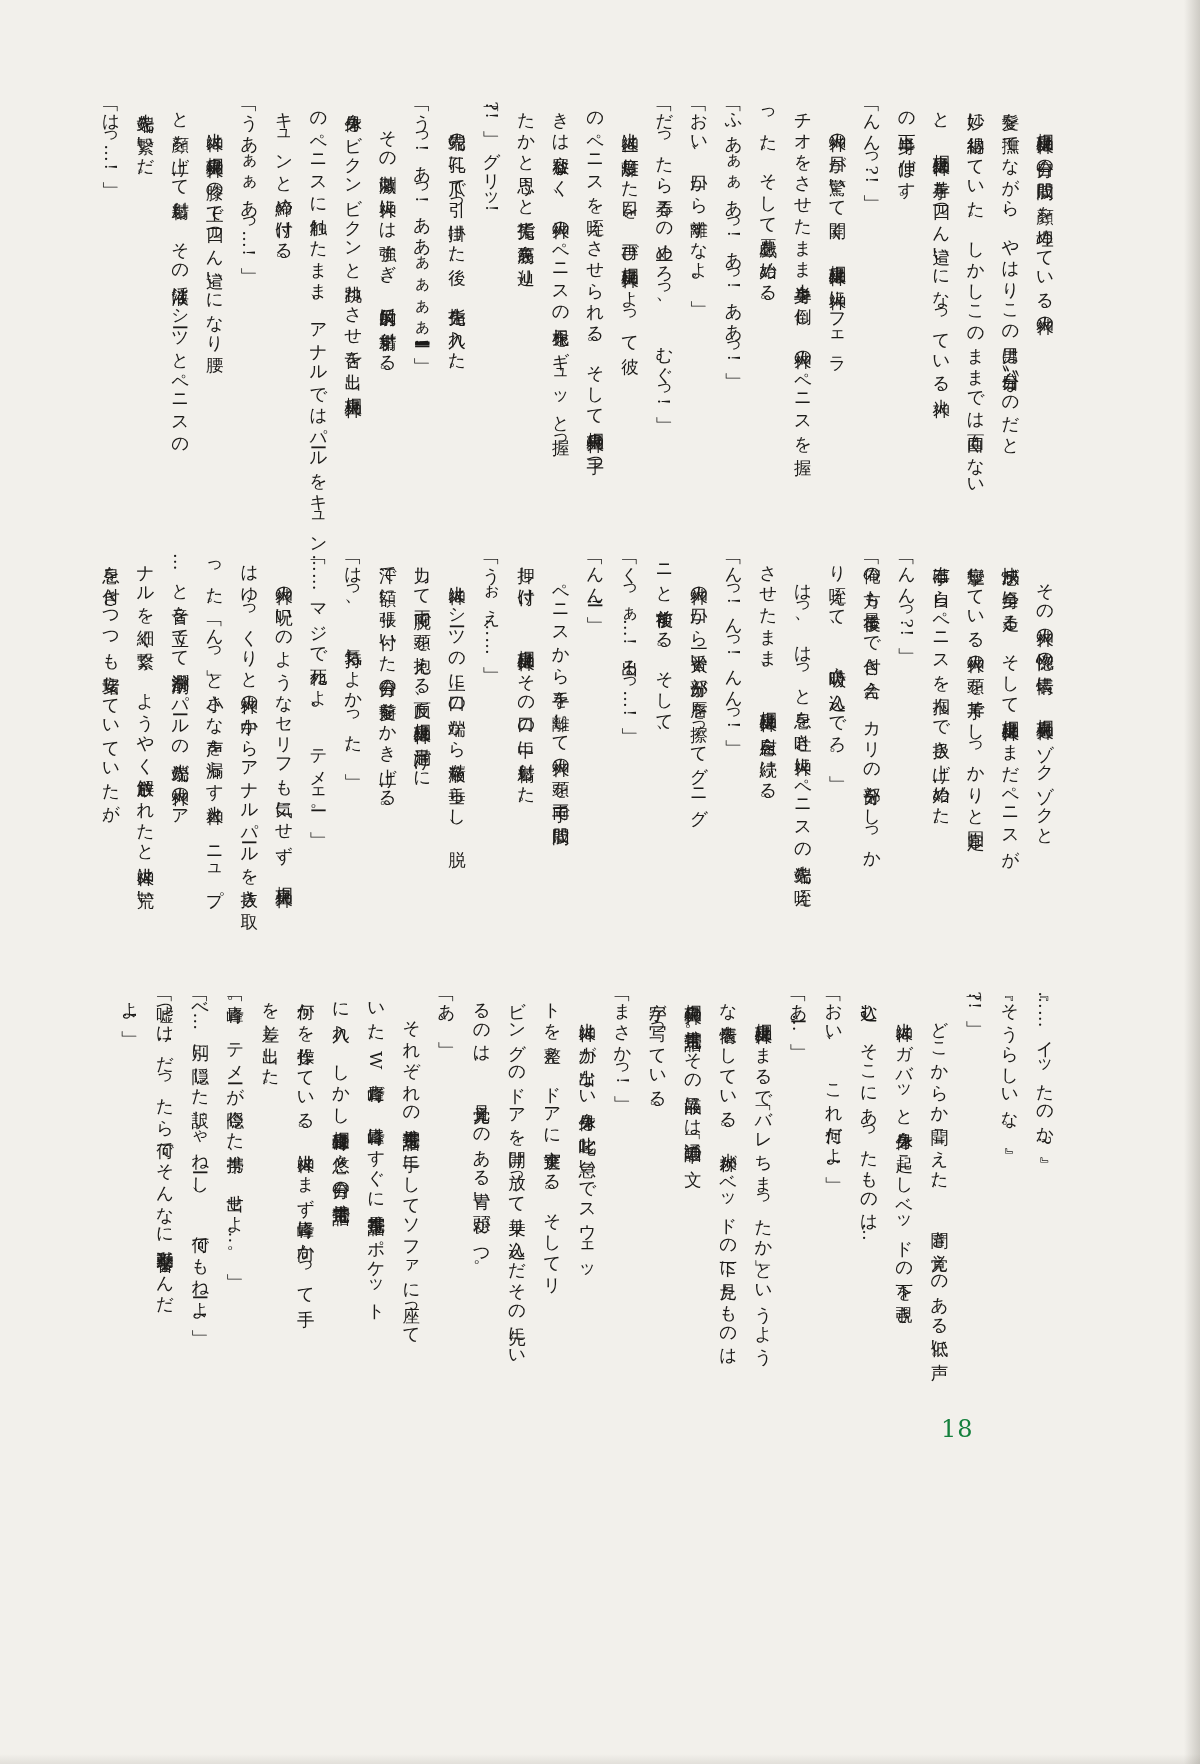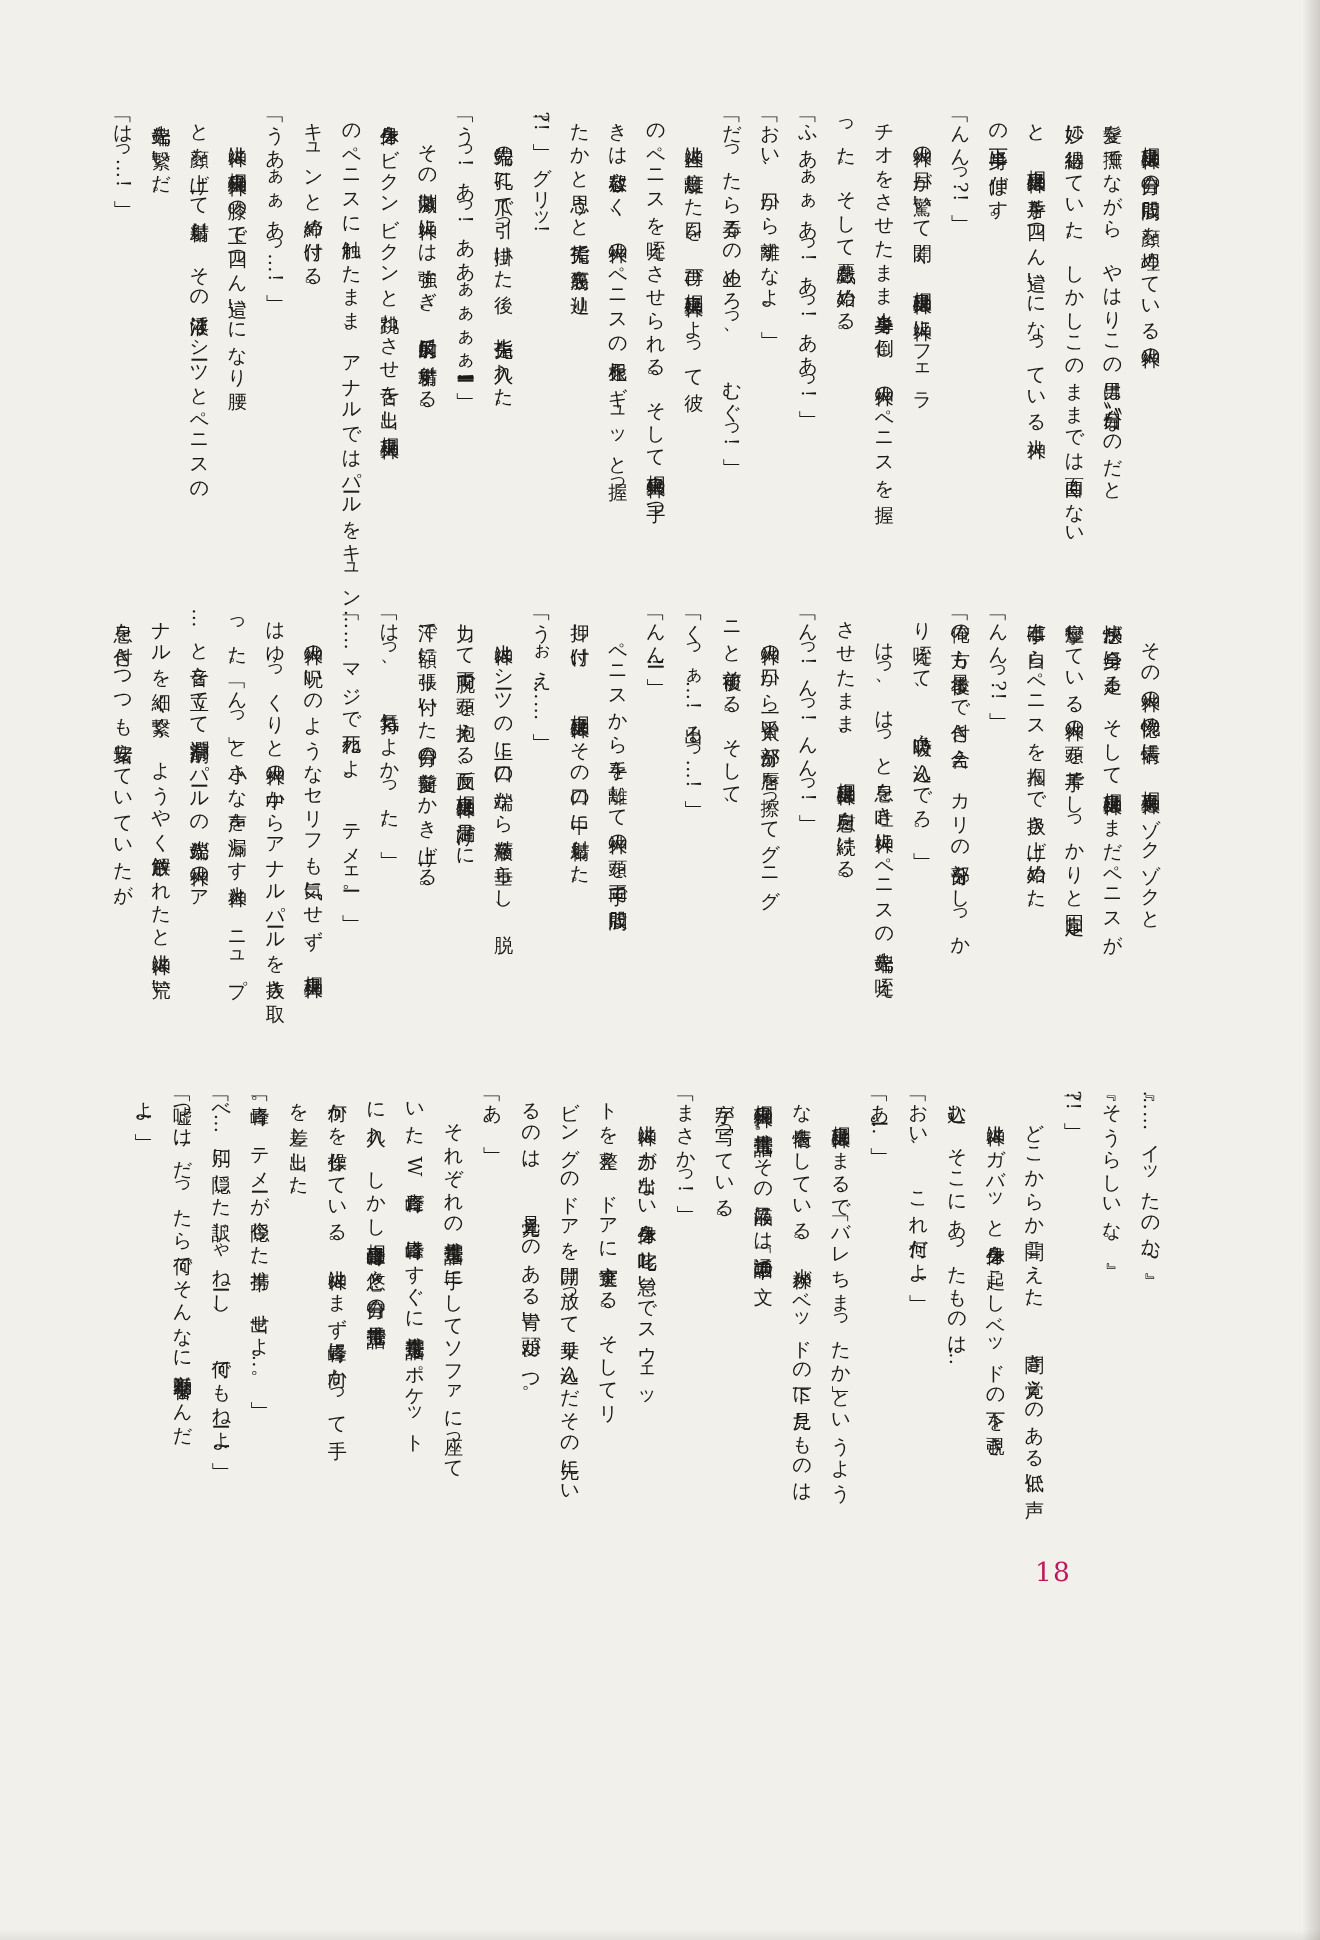--- a/index.html
+++ b/index.html
@@ -39,21 +39,21 @@
     letter-spacing:1.3px;
     white-space:pre;
     text-align:start;
   }
   #block-bottom .tcol{line-height:35.2px;}
   .page-number{
     position:absolute;
     left:941px;top:1415px;
     font-size:24px;
     letter-spacing:1px;
-    color:#be185d;
+    color:#15803d;
   }
 </style>
 </head>
 <body>
 
 <div class="page">
 
   <div id="block-top" class="vblock">
       <div class="tcol">　桐皇火神は自分の股間に顔を埋めている火神の</div>
       <div class="tcol">髪を撫でながら、やはりこの男は〝自分〟なのだと</div>

